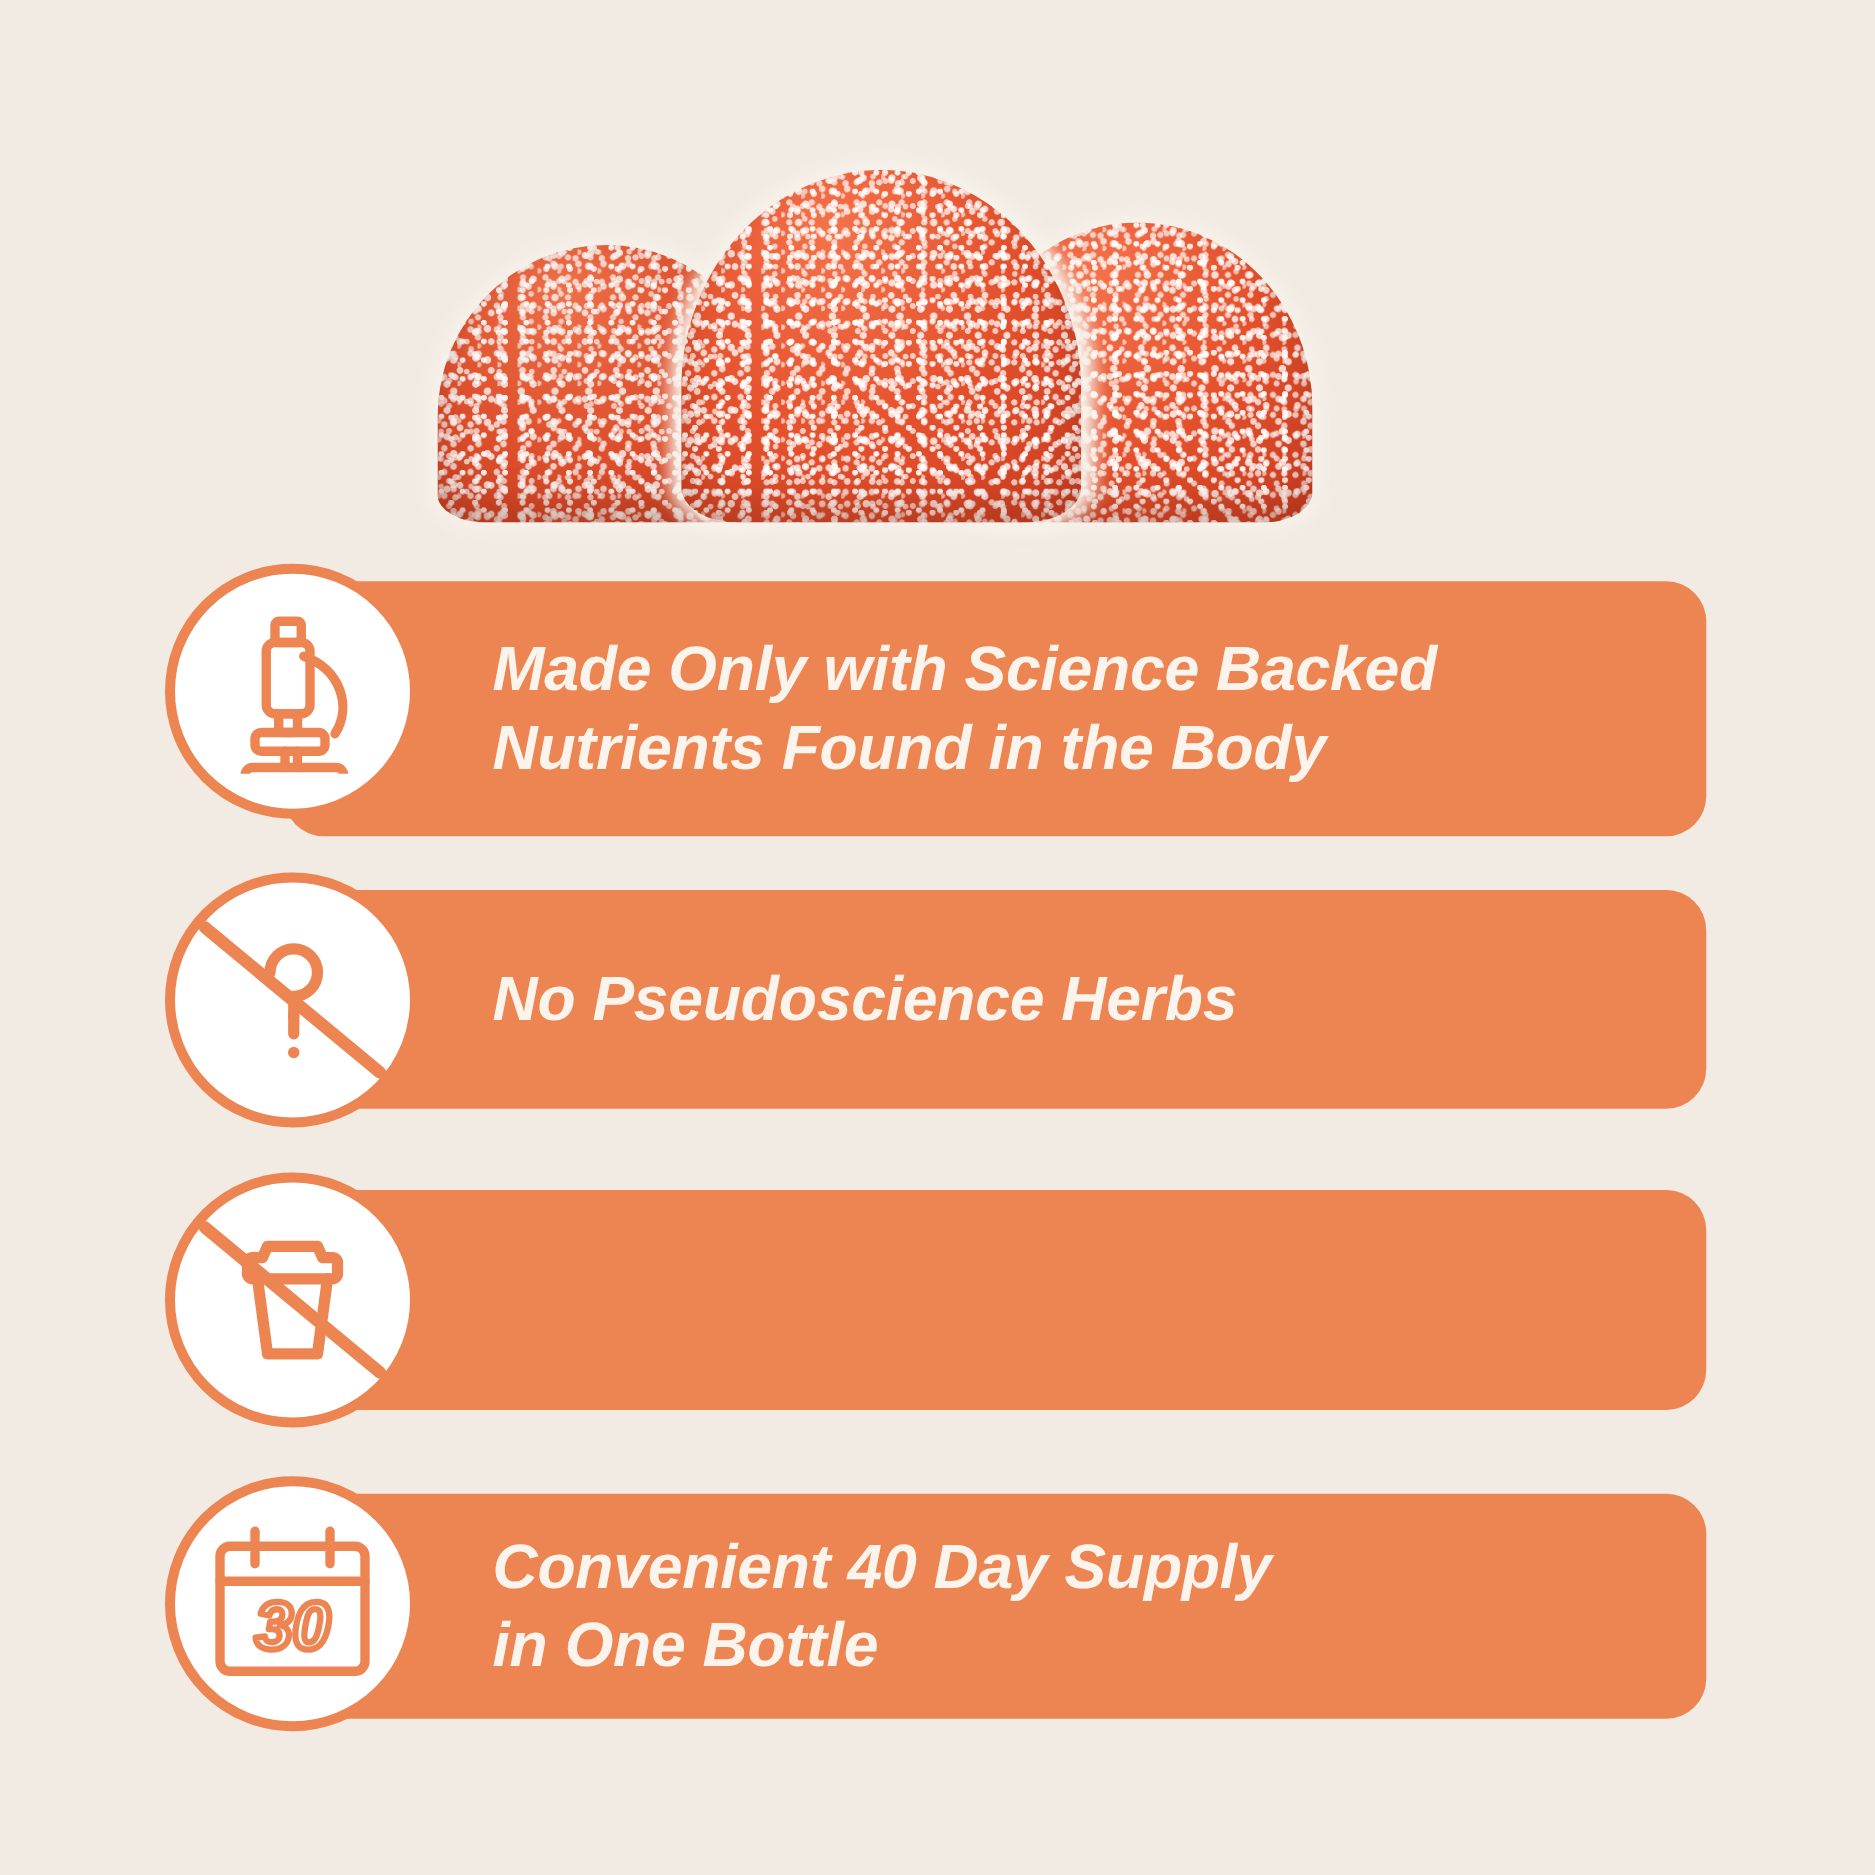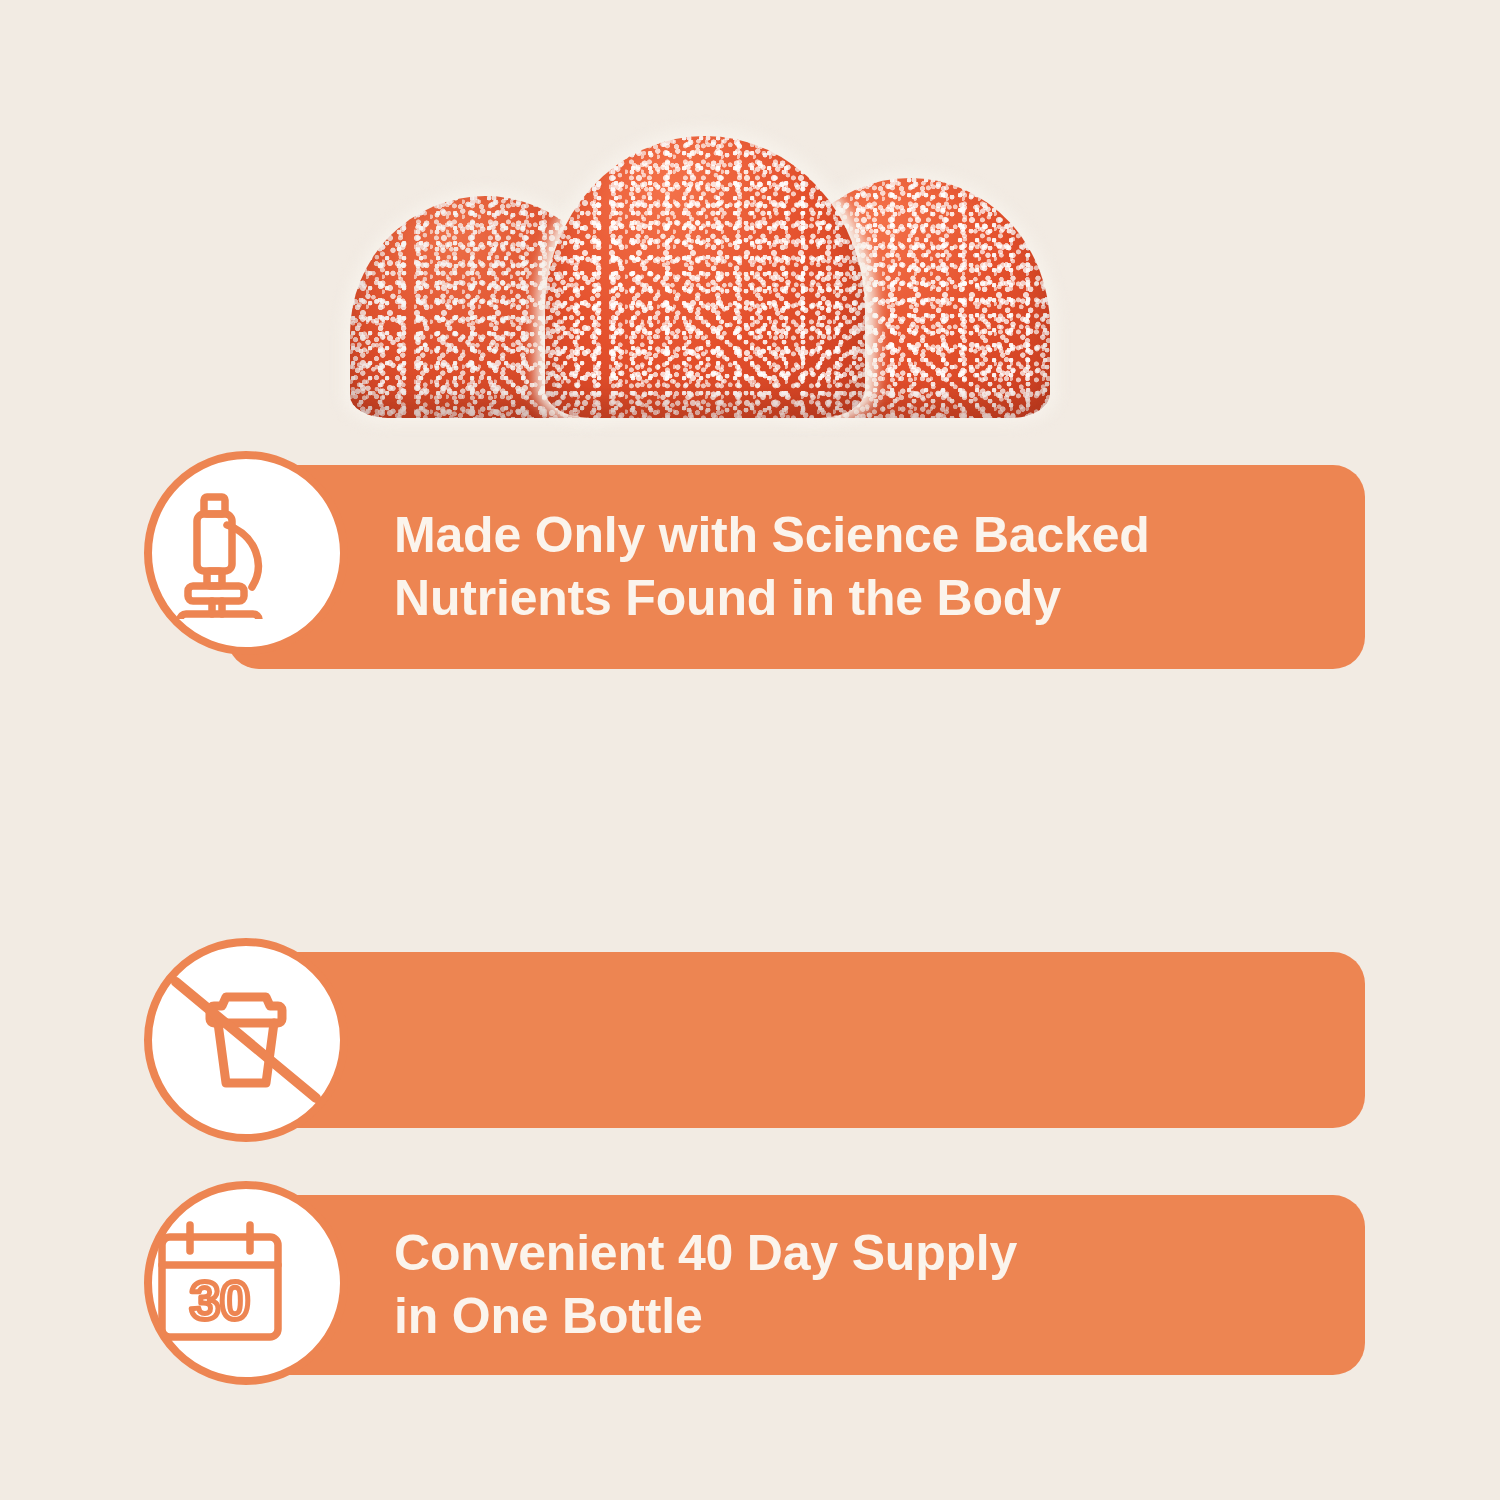--- a/index.html
+++ b/index.html
@@ -75,43 +75,45 @@
     position: absolute;
     left: 0;
     top: 0;
     width: 1500px;
     height: 1500px;
   }
   .benefit-row {
     position: absolute;
     left: 132px;
     width: 1233px;
+    font-style: italic;
   }
   .bar {
     position: absolute;
     left: 95px;
     right: 0;
     top: 14px;
     bottom: 14px;
     background: #ED8552;
     border-radius: 32px;
   }
   .badge {
     position: absolute;
-    left: 12px;
+    left: 0;
     top: 0;
     width: 204px;
     height: 204px;
     border-radius: 50%;
     background: #FFFFFF;
     border: 8px solid #ED8552;
     box-sizing: border-box;
     z-index: 2;
     display: flex;
     align-items: center;
+    justify-content: center;
   }
   .badge svg { display: block; }
   .label {
     position: absolute;
     left: 262px;
     right: 40px;
     top: 0;
     bottom: 0;
     display: flex;
     align-items: center;
@@ -157,20 +159,32 @@
         <path d="M75 38 C104 48 114 78 100 100"></path>
         <rect x="36" y="99" width="56" height="15" rx="5"></rect>
         <path d="M60 114 v13 M70 114 v13"></path>
         <rect x="28" y="127" width="79" height="14" rx="6"></rect>
       </svg>
     </div>
     <div class="label">Made Only with Science Backed
 Nutrients Found in the Body</div>
   </div>
 
+  <div class="benefit-row" id="row-2">
+    <div class="bar"></div>
+    <div class="badge">
+      <svg width="188" height="188" viewBox="0 0 188 188" fill="none" stroke="#ED8552" stroke-width="9" stroke-linecap="round" stroke-linejoin="round">
+        <path d="M76 72 a19 19 0 1 1 19 19 v16"></path>
+        <path d="M95 107 v14"></path>
+        <circle cx="95" cy="136" r="4.6" fill="#ED8552" stroke="none"></circle>
+        <line x1="24" y1="36" x2="164" y2="152" stroke-width="10"></line>
+      </svg>
+    </div>
+    <div class="label">No Pseudoscience Herbs</div>
+  </div>
 
   <div class="benefit-row" id="row-3">
     <div class="bar"></div>
     <div class="badge">
       <svg width="188" height="188" viewBox="0 0 188 188" fill="none" stroke="#ED8552" stroke-width="9" stroke-linecap="round" stroke-linejoin="round">
         <path d="M62 60 h8 l4 -9 h40 l4 9 h8 a4 4 0 0 1 4 4 v9 a4 4 0 0 1 -4 4 h-64 a4 4 0 0 1 -4 -4 v-9 a4 4 0 0 1 4 -4 z"></path>
         <path d="M66 77 l8 60 h40 l8 -60"></path>
         <line x1="24" y1="36" x2="164" y2="152" stroke-width="10"></line>
       </svg>
     </div>

